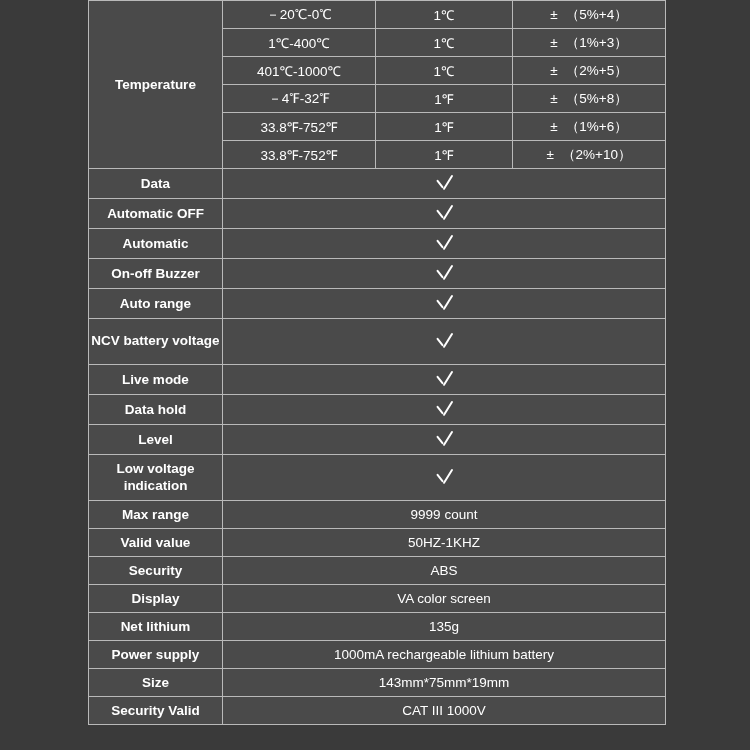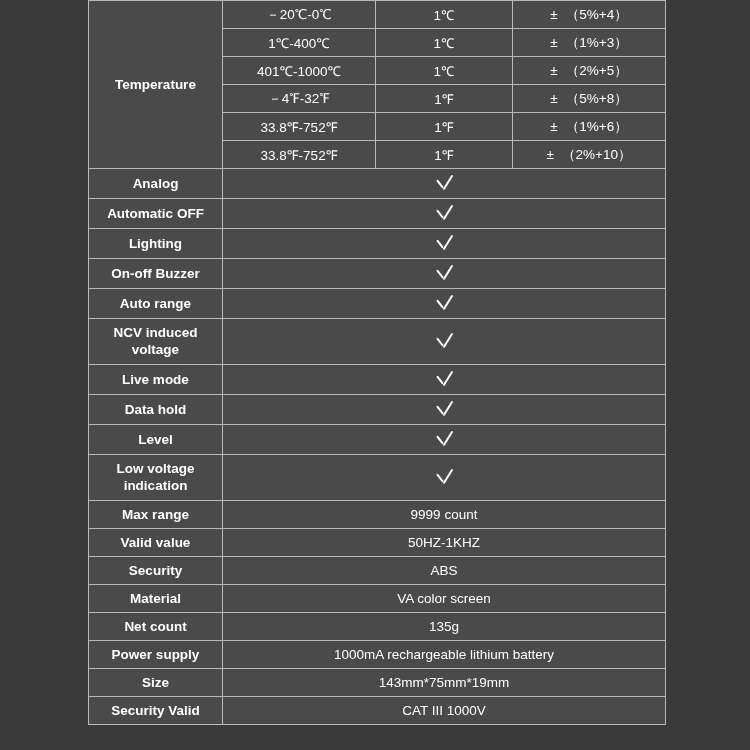--- a/index.html
+++ b/index.html
@@ -121,41 +121,41 @@
         <td class="rescell">1℉</td>
         <td class="acccell"><span class="plusminus">±</span><span>（1%+6）</span></td>
       </tr>
       <tr class="row-h">
         <td class="rangecell">33.8℉-752℉</td>
         <td class="rescell">1℉</td>
         <td class="acccell"><span class="plusminus">±</span><span>（2%+10）</span></td>
       </tr>
 
       <tr class="row-h">
-        <td class="label">Analog</td>
+        <td class="label">Data</td>
         <td class="widecell" colspan="3"><span class="check"></span></td>
       </tr>
       <tr class="row-h">
         <td class="label">Automatic OFF</td>
         <td class="widecell" colspan="3"><span class="check"></span></td>
       </tr>
       <tr class="row-h">
-        <td class="label">Lighting</td>
+        <td class="label">Automatic</td>
         <td class="widecell" colspan="3"><span class="check"></span></td>
       </tr>
       <tr class="row-h">
         <td class="label">On-off Buzzer</td>
         <td class="widecell" colspan="3"><span class="check"></span></td>
       </tr>
       <tr class="row-h">
         <td class="label">Auto range</td>
         <td class="widecell" colspan="3"><span class="check"></span></td>
       </tr>
       <tr style="height:46px">
-        <td class="label two-line">NCV induced voltage</td>
+        <td class="label two-line">NCV battery voltage</td>
         <td class="widecell" colspan="3"><span class="check"></span></td>
       </tr>
       <tr class="row-h">
         <td class="label">Live mode</td>
         <td class="widecell" colspan="3"><span class="check"></span></td>
       </tr>
       <tr class="row-h">
         <td class="label">Data hold</td>
         <td class="widecell" colspan="3"><span class="check"></span></td>
       </tr>
@@ -174,25 +174,25 @@
       </tr>
       <tr class="row-h">
         <td class="label">Valid value</td>
         <td class="widecell" colspan="3">50HZ-1KHZ</td>
       </tr>
       <tr class="row-h">
         <td class="label">Security</td>
         <td class="widecell" colspan="3">ABS</td>
       </tr>
       <tr class="row-h">
-        <td class="label">Material</td>
+        <td class="label">Display</td>
         <td class="widecell" colspan="3">VA color screen</td>
       </tr>
       <tr class="row-h">
-        <td class="label">Net count</td>
+        <td class="label">Net lithium</td>
         <td class="widecell" colspan="3">135g</td>
       </tr>
       <tr class="row-h">
         <td class="label">Power supply</td>
         <td class="widecell" colspan="3">1000mA rechargeable lithium battery</td>
       </tr>
       <tr class="row-h">
         <td class="label">Size</td>
         <td class="widecell" colspan="3">143mm*75mm*19mm</td>
       </tr>

